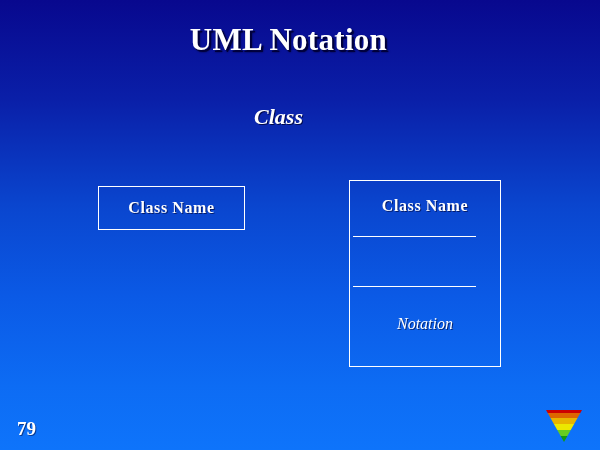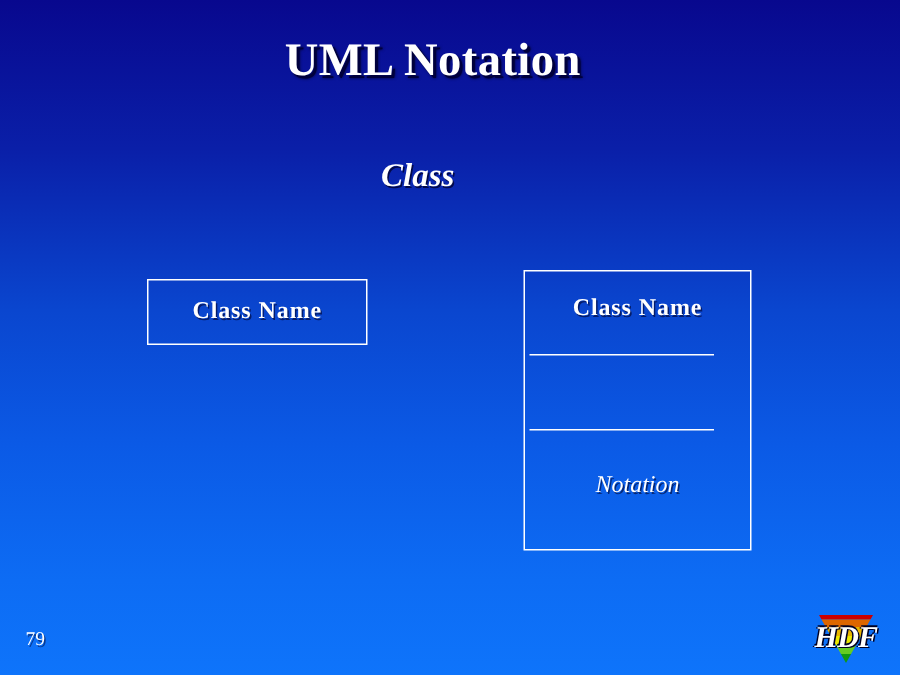--- a/index.html
+++ b/index.html
@@ -123,23 +123,24 @@
     background: #ffffff;
   }
   #detailed-class-box .divider-1 { top: 55px; }
   #detailed-class-box .divider-2 { top: 105px; }
 
   
   #page-number {
     position: absolute;
     left: 17px;
     top: 418px;
-    font-size: 13px;
+    font-size: 19px;
     color: #ffffff;
     text-shadow: 1px 1px 0 rgba(0,0,40,0.5);
+    font-weight: bold;
   }
 
   
   #hdf-logo {
     position: absolute;
     left: 538px;
     top: 404px;
     width: 52px;
     height: 40px;
   }
@@ -194,16 +195,15 @@
       </defs>
       <g clip-path="url(#tri-clip)">
         <rect x="0" y="0" width="52" height="9" fill="#cc0000"></rect>
         <rect x="0" y="9" width="52" height="5" fill="#dd6600"></rect>
         <rect x="0" y="14" width="52" height="6" fill="#e8b400"></rect>
         <rect x="0" y="20" width="52" height="6" fill="#ece800"></rect>
         <rect x="0" y="26" width="52" height="6" fill="#66cc22"></rect>
         <rect x="0" y="32" width="52" height="8" fill="#119911"></rect>
       </g>
     </svg>
-    <div class="hdf-text">HDF</div>
   </div>
 
 </div>
 
 </body></html>

